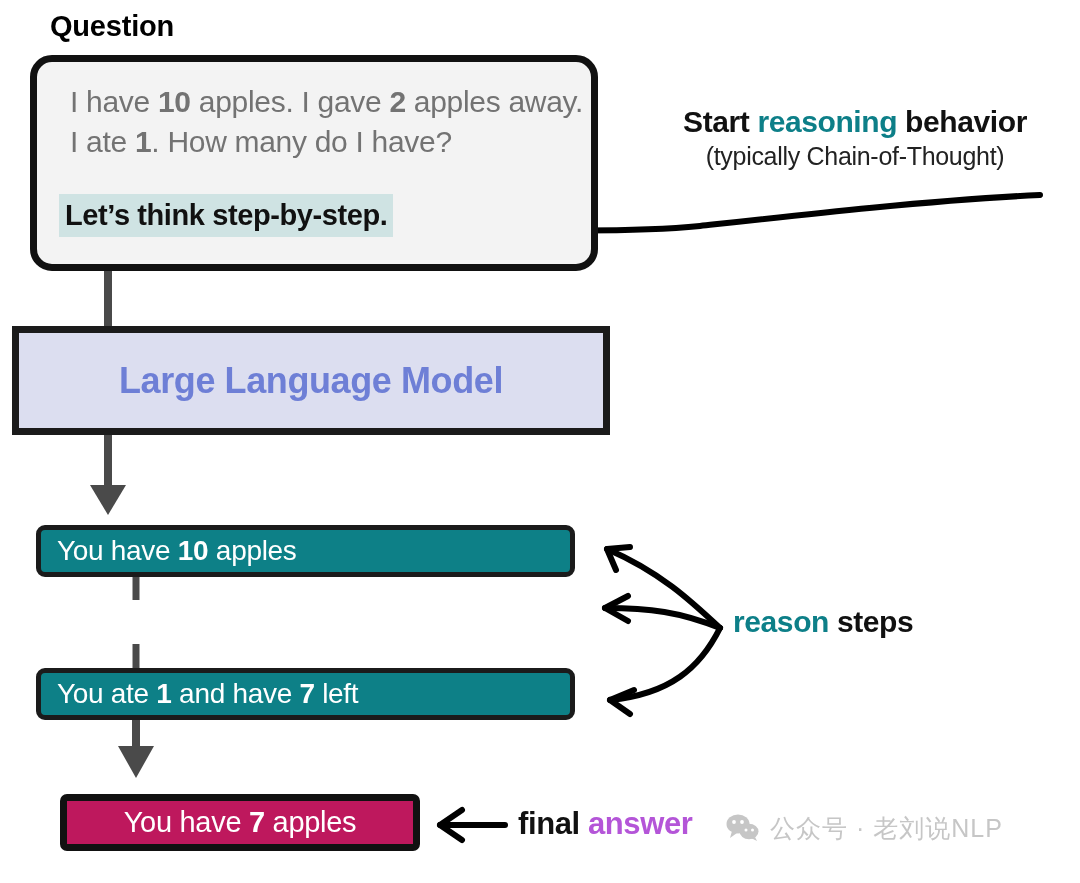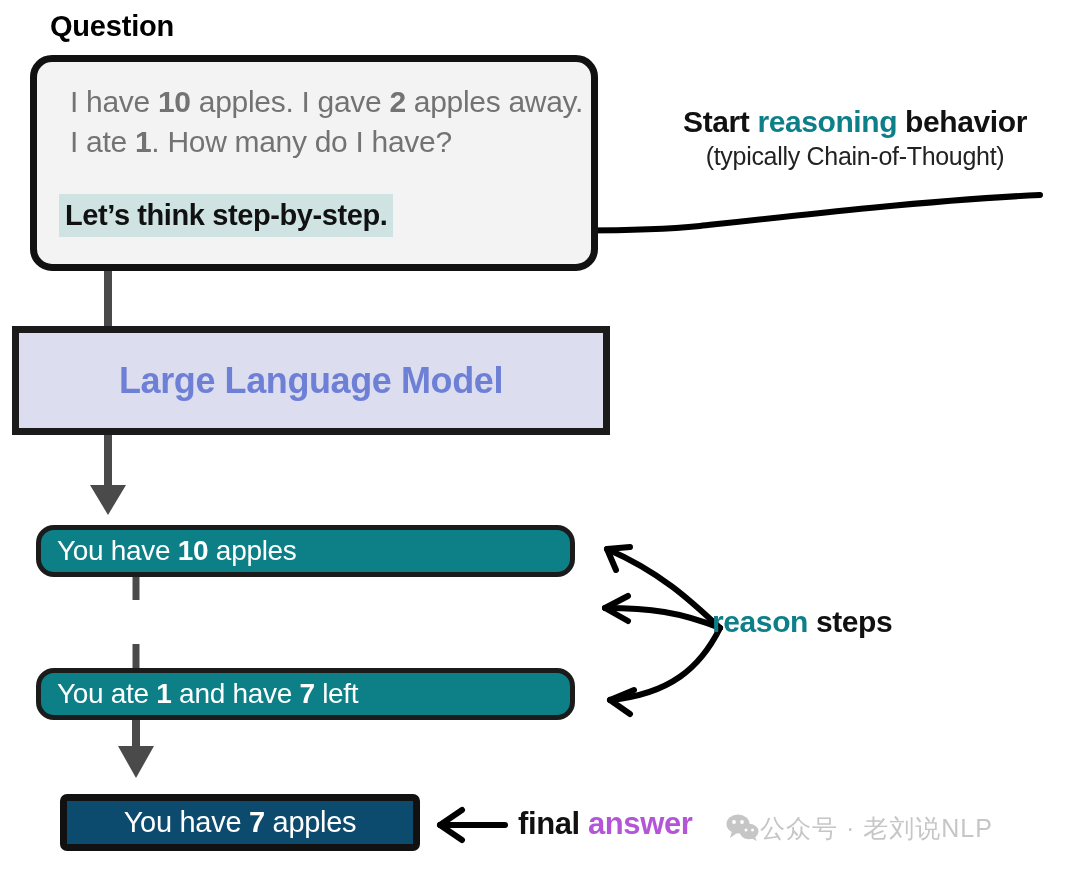--- a/index.html
+++ b/index.html
@@ -113,55 +113,55 @@
   }
 
   
   .step-box {
     left: 36px;
     width: 539px;
     height: 52px;
     box-sizing: border-box;
     background: #0d8087;
     border: 5px solid #1b1b1b;
-    border-radius: 18px;
+    border-radius: 9px;
     display: flex;
     align-items: center;
   }
   .step-box .step-text {
     padding-left: 16px;
     font-size: 28px;
     color: #ffffff;
     letter-spacing: -0.3px;
     white-space: nowrap;
   }
   .step-box .step-text b { font-weight: bold; }
   #step-0 { top: 525px; }
   #step-1 { top: 596px; }
   #step-2 { top: 668px; }
 
   
   #reason-steps-label {
-    left: 712px;
+    left: 733px;
     top: 605px;
     font-size: 30px;
     font-weight: bold;
     letter-spacing: -0.4px;
     white-space: nowrap;
   }
   #reason-steps-label .accent { color: #0d7f88; }
 
   
   #answer-box {
     left: 60px;
     top: 794px;
     width: 360px;
     height: 57px;
     box-sizing: border-box;
-    background: #0c4a6e;
+    background: #be185d;
     border: 7px solid #111111;
     border-radius: 7px;
     display: flex;
     align-items: center;
     justify-content: center;
   }
   #answer-box .answer-text {
     font-size: 29px;
     color: #ffffff;
     letter-spacing: -0.3px;
@@ -178,20 +178,21 @@
     white-space: nowrap;
   }
   #final-answer-label .accent { color: #b455d8; }
 
   
   #watermark {
     left: 726px;
     top: 812px;
     display: flex;
     align-items: center;
+    gap: 10px;
     color: #c6c6c6;
   }
   #watermark .wm-text {
     font-size: 25px;
     letter-spacing: 1px;
     color: #c6c6c6;
     white-space: nowrap;
   }
 
   

